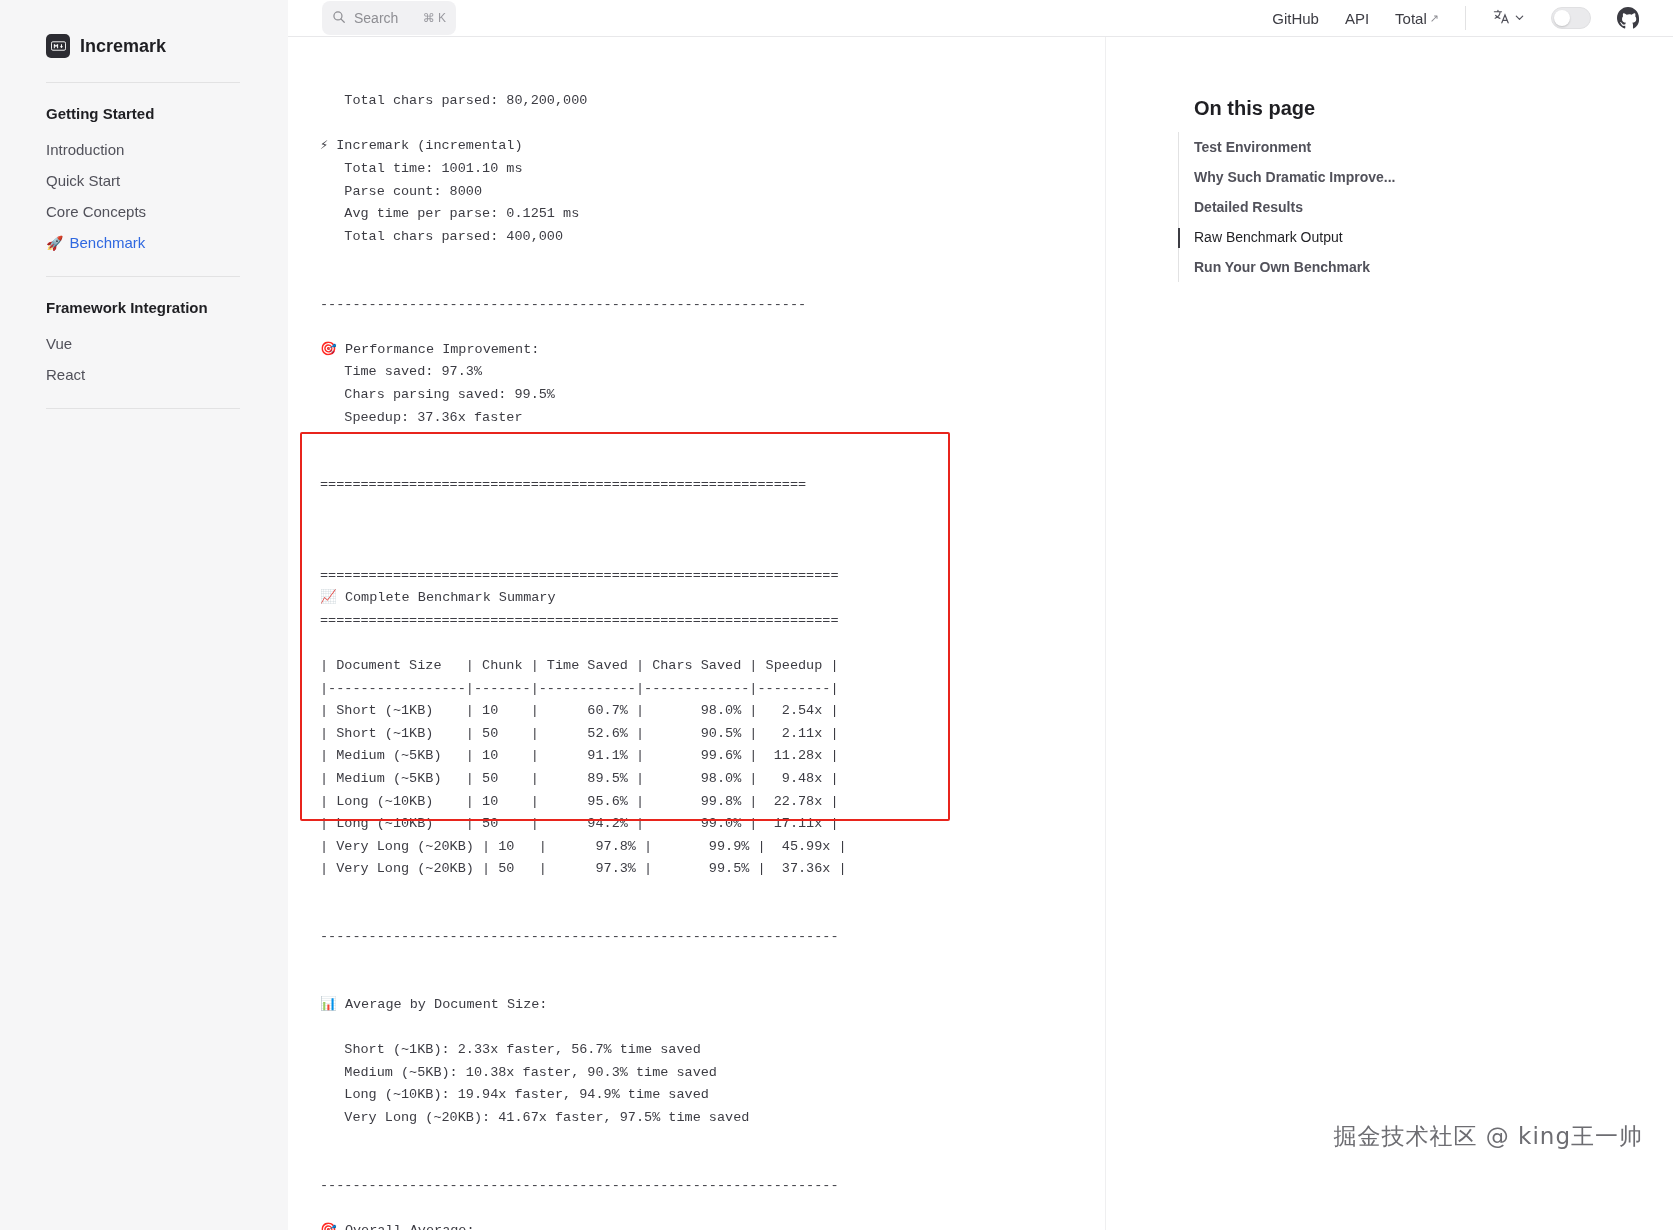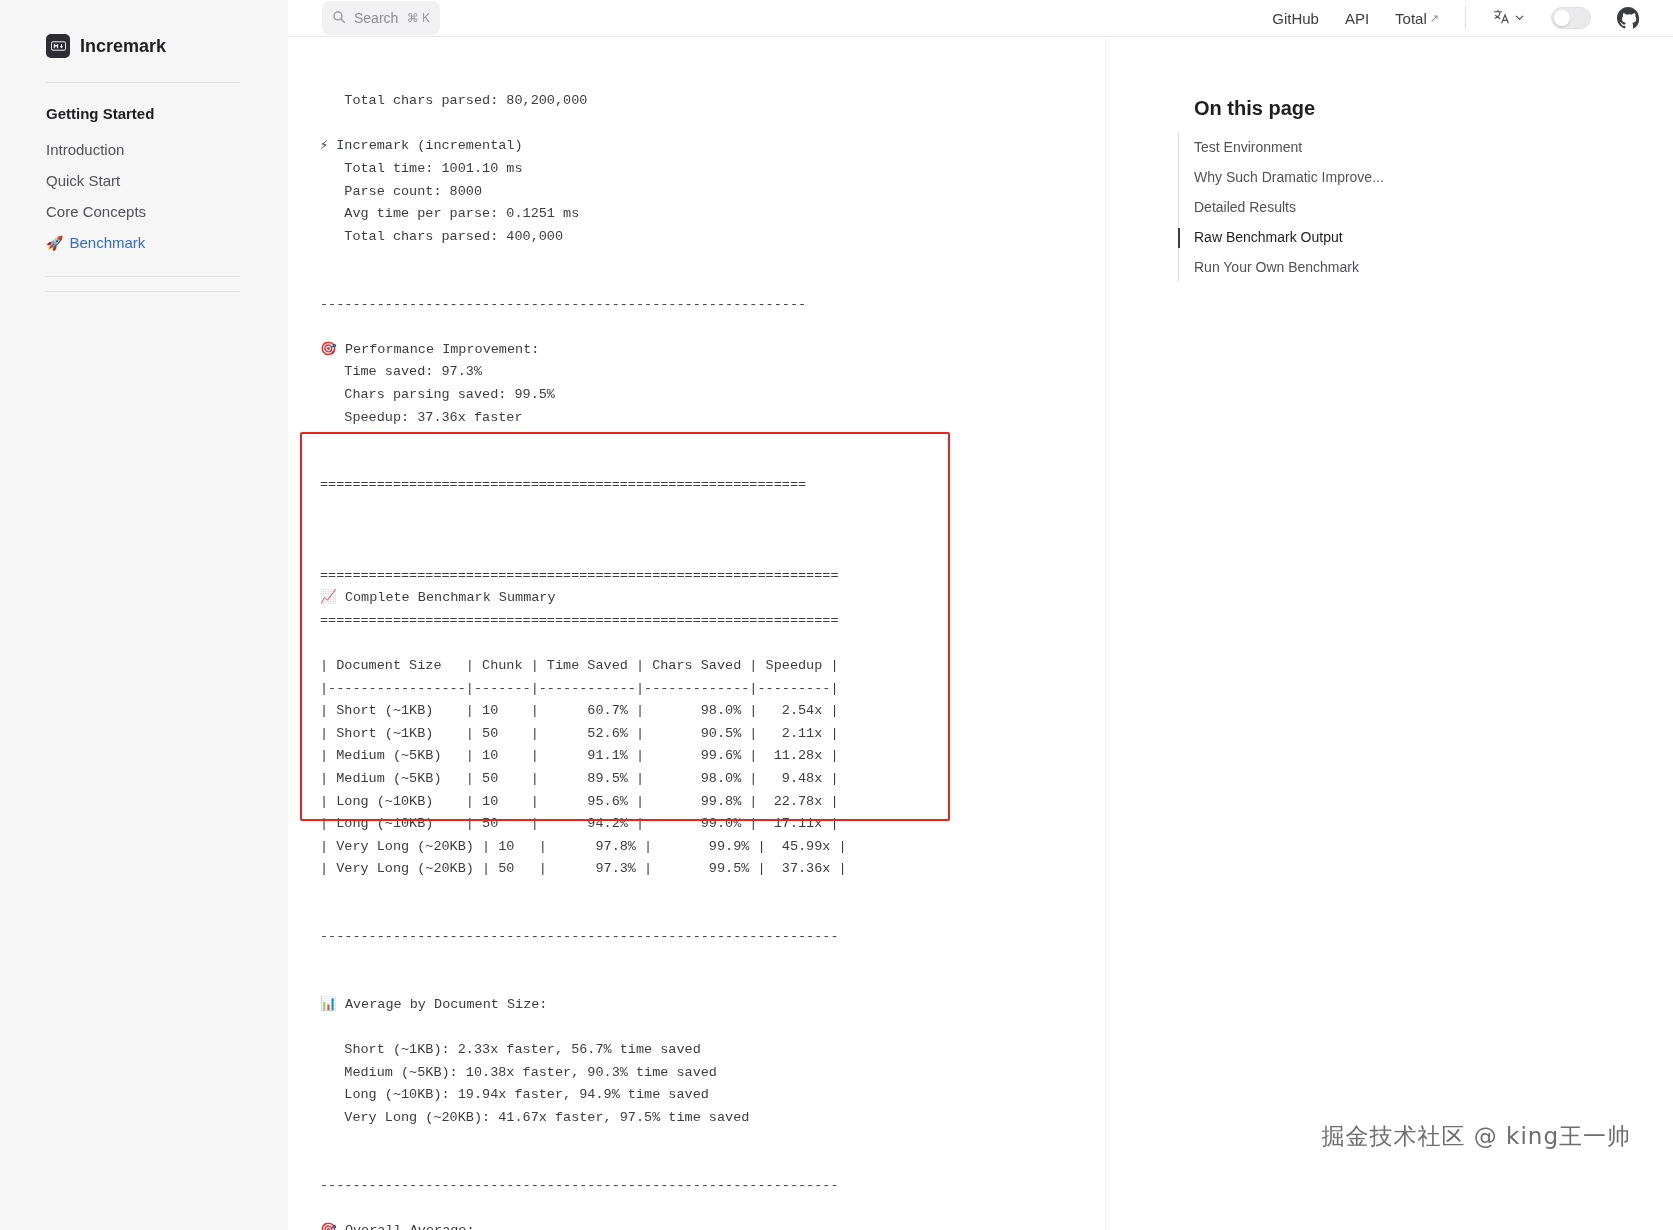--- a/index.html
+++ b/index.html
@@ -69,21 +69,21 @@
   .topbar {
     height: 37px;
     display: flex;
     align-items: center;
     background: #fff;
     border-bottom: 1px solid #e8e8ea;
     padding: 0 34px 0 34px;
     position: relative;
   }
   .search-box {
-    width: 118px;
+    width: 134px;
     height: 34px;
     border-radius: 8px;
     background: #f1f1f3;
     display: flex;
     align-items: center;
     gap: 8px;
     padding: 0 10px;
     font-size: 14px;
     color: #8e8e93;
     cursor: text;
@@ -181,34 +181,35 @@
     width: 1px;
     background: #e2e2e3;
   }
   .toc-item {
     font-size: 14px;
     color: #51515a;
     padding: 7px 0;
     cursor: pointer;
     position: relative;
     white-space: nowrap;
+    font-weight: bold;
   }
   .toc-item.active { color: #1f1f23; font-weight: 500; }
   .toc-item.active::before {
     content: "";
     position: absolute;
     left: -16px; top: 6px;
     width: 1.5px; height: 20px;
     background: #3c3c43;
   }
 
   
   .watermark {
     position: absolute;
-    right: 42px;
+    right: 30px;
     bottom: 78px;
     font-size: 23px;
     color: #6d6d72;
     letter-spacing: 1px;
     font-family: "DejaVu Sans", sans-serif;
     white-space: nowrap;
   }
 </style>
 </head>
 <body>
@@ -240,20 +241,29 @@
         <span>Core Concepts</span>
       </div>
       <div class="sb-item active">
         <span class="emoji">🚀</span>
         <span>Benchmark</span>
       </div>
     </div>
     <div class="sb-spacer"></div>
     <div class="sb-divider"></div>
 
+    <div class="sb-group">
+      <div class="sb-group-title">Framework Integration</div>
+      <div class="sb-item">
+        <span>Vue</span>
+      </div>
+      <div class="sb-item">
+        <span>React</span>
+      </div>
+    </div>
     <div class="sb-spacer"></div>
     <div class="sb-divider"></div>
 
   </aside>
 
   <div class="main-col">
 
     <div class="topbar">
       <div class="search-box">
         <span>

